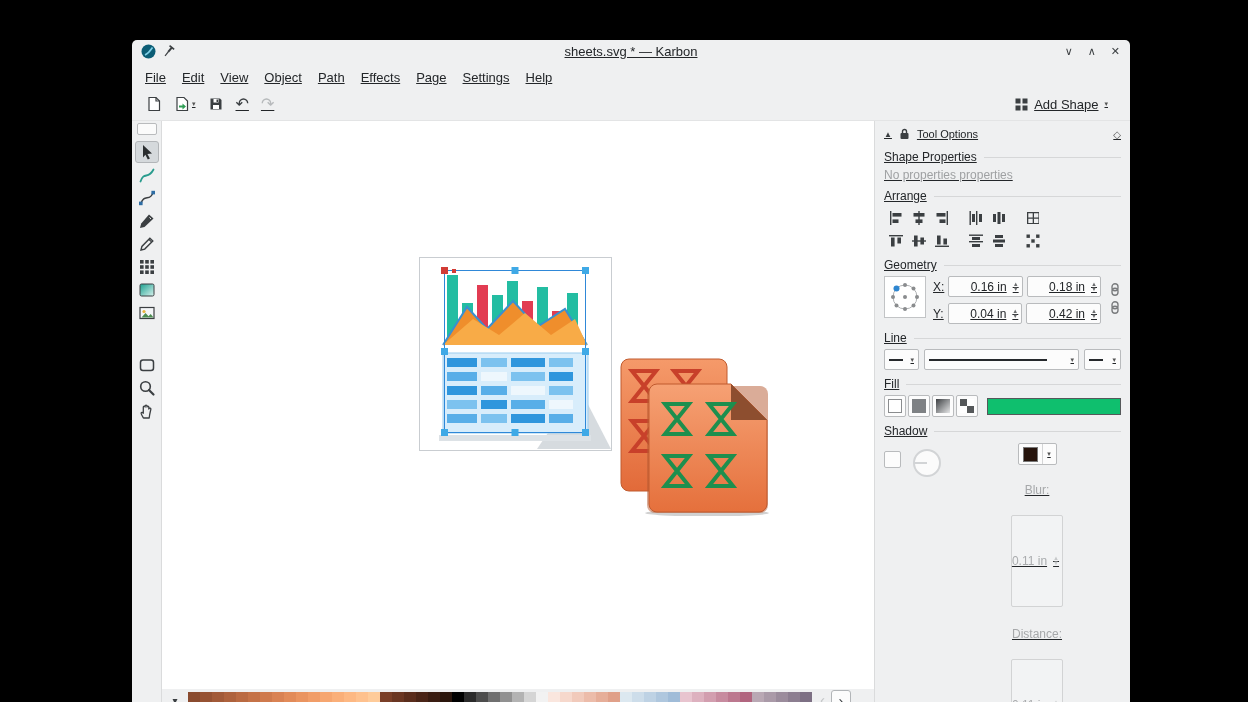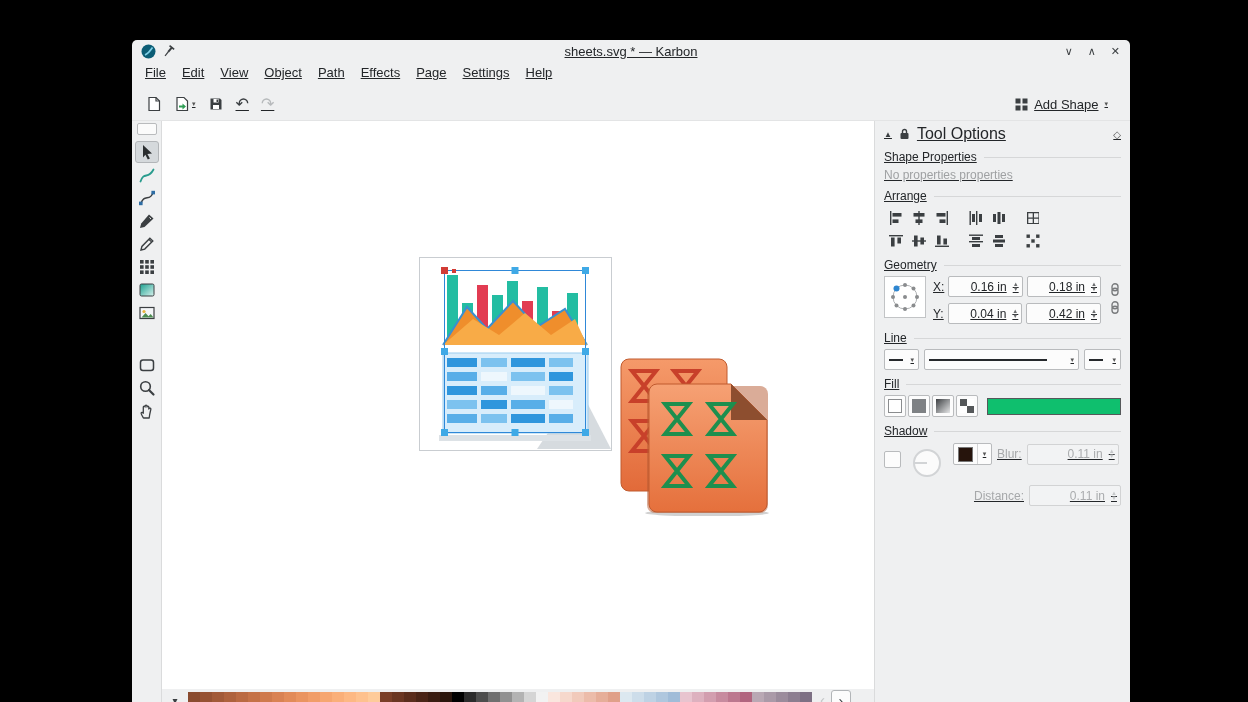--- a/index.html
+++ b/index.html
@@ -5,21 +5,21 @@
   html,body{margin:0;padding:0;}
   body{width:1248px;height:702px;background:#000;font-family:"Liberation Sans",sans-serif;position:relative;overflow:hidden;color:#232629;}
   .window{position:absolute;left:132px;top:40px;width:998px;height:671px;background:#eff0f1;border-radius:5px 5px 0 0;display:flex;flex-direction:column;font-size:13px;box-sizing:border-box;text-decoration:underline;}
   
   .titlebar{height:22px;position:relative;display:flex;align-items:center;justify-content:center;flex:0 0 auto;}
   .tb-icons{position:absolute;left:9px;top:0;height:22px;display:flex;align-items:center;gap:6px;}
   .tb-title{font-size:13px;color:#232629;}
   .tb-controls{position:absolute;right:10px;top:0;height:22px;display:flex;align-items:center;gap:15px;font-size:11px;color:#3b3f42;}
   .tb-controls span{cursor:default;}
   
-  .menubar{height:26px;display:flex;align-items:flex-start;padding:0 5px;flex:0 0 auto;}
+  .menubar{height:26px;display:flex;align-items:flex-end;padding:0 5px;flex:0 0 auto;}
   .menu-item{padding:3px 8px;border-radius:3px;font-size:13px;}
   
   .toolbar{height:32px;display:flex;align-items:center;padding:0 14px;gap:12px;flex:0 0 auto;}
   .tbtn{display:flex;align-items:center;gap:2px;}
   .glyph{font-size:16px;line-height:16px;color:#3b3f42;}
   .glyph.disabled{color:#b7babc;}
   .mini-arrow{font-size:7px;color:#555;}
   .add-shape{margin-left:auto;display:flex;align-items:center;gap:6px;padding:4px 8px;border-radius:3px;}
   
   .main{flex:1;display:flex;min-height:0;border-top:1px solid #e3e4e5;}
@@ -42,21 +42,21 @@
   .statusbar{height:28px;border-top:1px solid #d8d9da;display:flex;align-items:center;padding:0 14px 0 34px;gap:12px;flex:0 0 auto;font-size:13px;}
   .sb-spacer{flex:1;}
   .slider{position:relative;width:62px;height:16px;}
   .slider-track{position:absolute;left:0;right:0;top:7px;height:3px;border-radius:2px;background:#3daee9;}
   .slider-handle{position:absolute;left:50px;top:1px;width:13px;height:13px;border-radius:50%;background:#fff;border:1px solid #9ea0a2;box-sizing:border-box;}
   .sb-swatch{width:54px;height:20px;border:1px solid rgba(0,0,0,.4);box-sizing:border-box;}
   
   .dock{width:256px;border-left:1px solid #dadbdc;padding:4px 9px 0 9px;box-sizing:border-box;font-size:12px;flex:0 0 auto;overflow:hidden;}
   .dock-header{display:flex;align-items:center;gap:7px;height:18px;margin-bottom:2px;}
   .dh-arrow{font-size:8px;color:#3b3f42;}
-  .dh-title{font-size:16px;}
+  .dh-title{font-size:11px;}
   .dh-float{margin-left:auto;font-size:10px;color:#555;}
   .section-title{display:flex;align-items:center;gap:7px;margin:7px 0 4px;white-space:nowrap;}
   .section-title::after{content:"";flex:1;height:1px;background:#d6d7d8;}
   .empty-text{color:#9fa1a3;margin:3px 0 2px;}
   .arrange-row{display:flex;align-items:center;margin:2px 0;}
   .ar-btn{width:23px;height:21px;display:flex;align-items:center;justify-content:center;}
   .ar-gap{width:11px;}
   .geo{display:flex;align-items:flex-start;gap:7px;margin-top:3px;}
   .geo-grid{flex:1;display:flex;flex-direction:column;gap:6px;}
   .geo-row{display:flex;align-items:center;gap:4px;}
@@ -76,21 +76,21 @@
   .c-end{width:37px;}
   .thick-row{display:flex;align-items:center;gap:6px;margin-bottom:3px;}
   .thick-row .spin{flex:0 0 98px;}
   .fill-row{display:flex;align-items:center;gap:2px;margin:2px 0 3px;}
   .fillbtn{width:22px;height:22px;border:1px solid #b9bbbd;background:#fcfcfc;display:flex;align-items:center;justify-content:center;border-radius:2px;box-sizing:border-box;}
   .fill-swatch{flex:1;height:15px;margin-left:7px;border:1px solid #55585a;}
   .shadow-wrap{display:flex;gap:8px;margin-top:5px;align-items:flex-start;}
   .checkbox{width:15px;height:15px;border:1px solid #b9bbbd;background:#fcfcfc;border-radius:2px;margin-top:8px;flex:0 0 auto;}
   .dial{margin-top:2px;flex:0 0 auto;}
   .shadow-rows{flex:1;display:flex;flex-direction:column;gap:8px;}
-  .sh-row{display:flex;align-items:center;gap:5px;}
+  .sh-row{display:flex;align-items:center;gap:18px;flex-direction:column;}
   .sh-row.second{justify-content:flex-end;margin-top:12px;}
   .sh-lbl{color:#a6a8aa;}
   .sh-spin{flex:0 0 92px;}
   .color-combo{display:flex;height:22px;border:1px solid #b9bbbd;border-radius:2px;background:#fcfcfc;align-items:center;box-sizing:border-box;}
   .cc-swatch{width:13px;height:13px;background:#26140c;margin:0 4px;border:1px solid #777;}
   .cc-arrow{width:13px;border-left:1px solid #d4d5d6;font-size:7px;text-align:center;color:#555;align-self:stretch;display:flex;align-items:center;justify-content:center;}
 </style>
 </head>
 <body>
 

